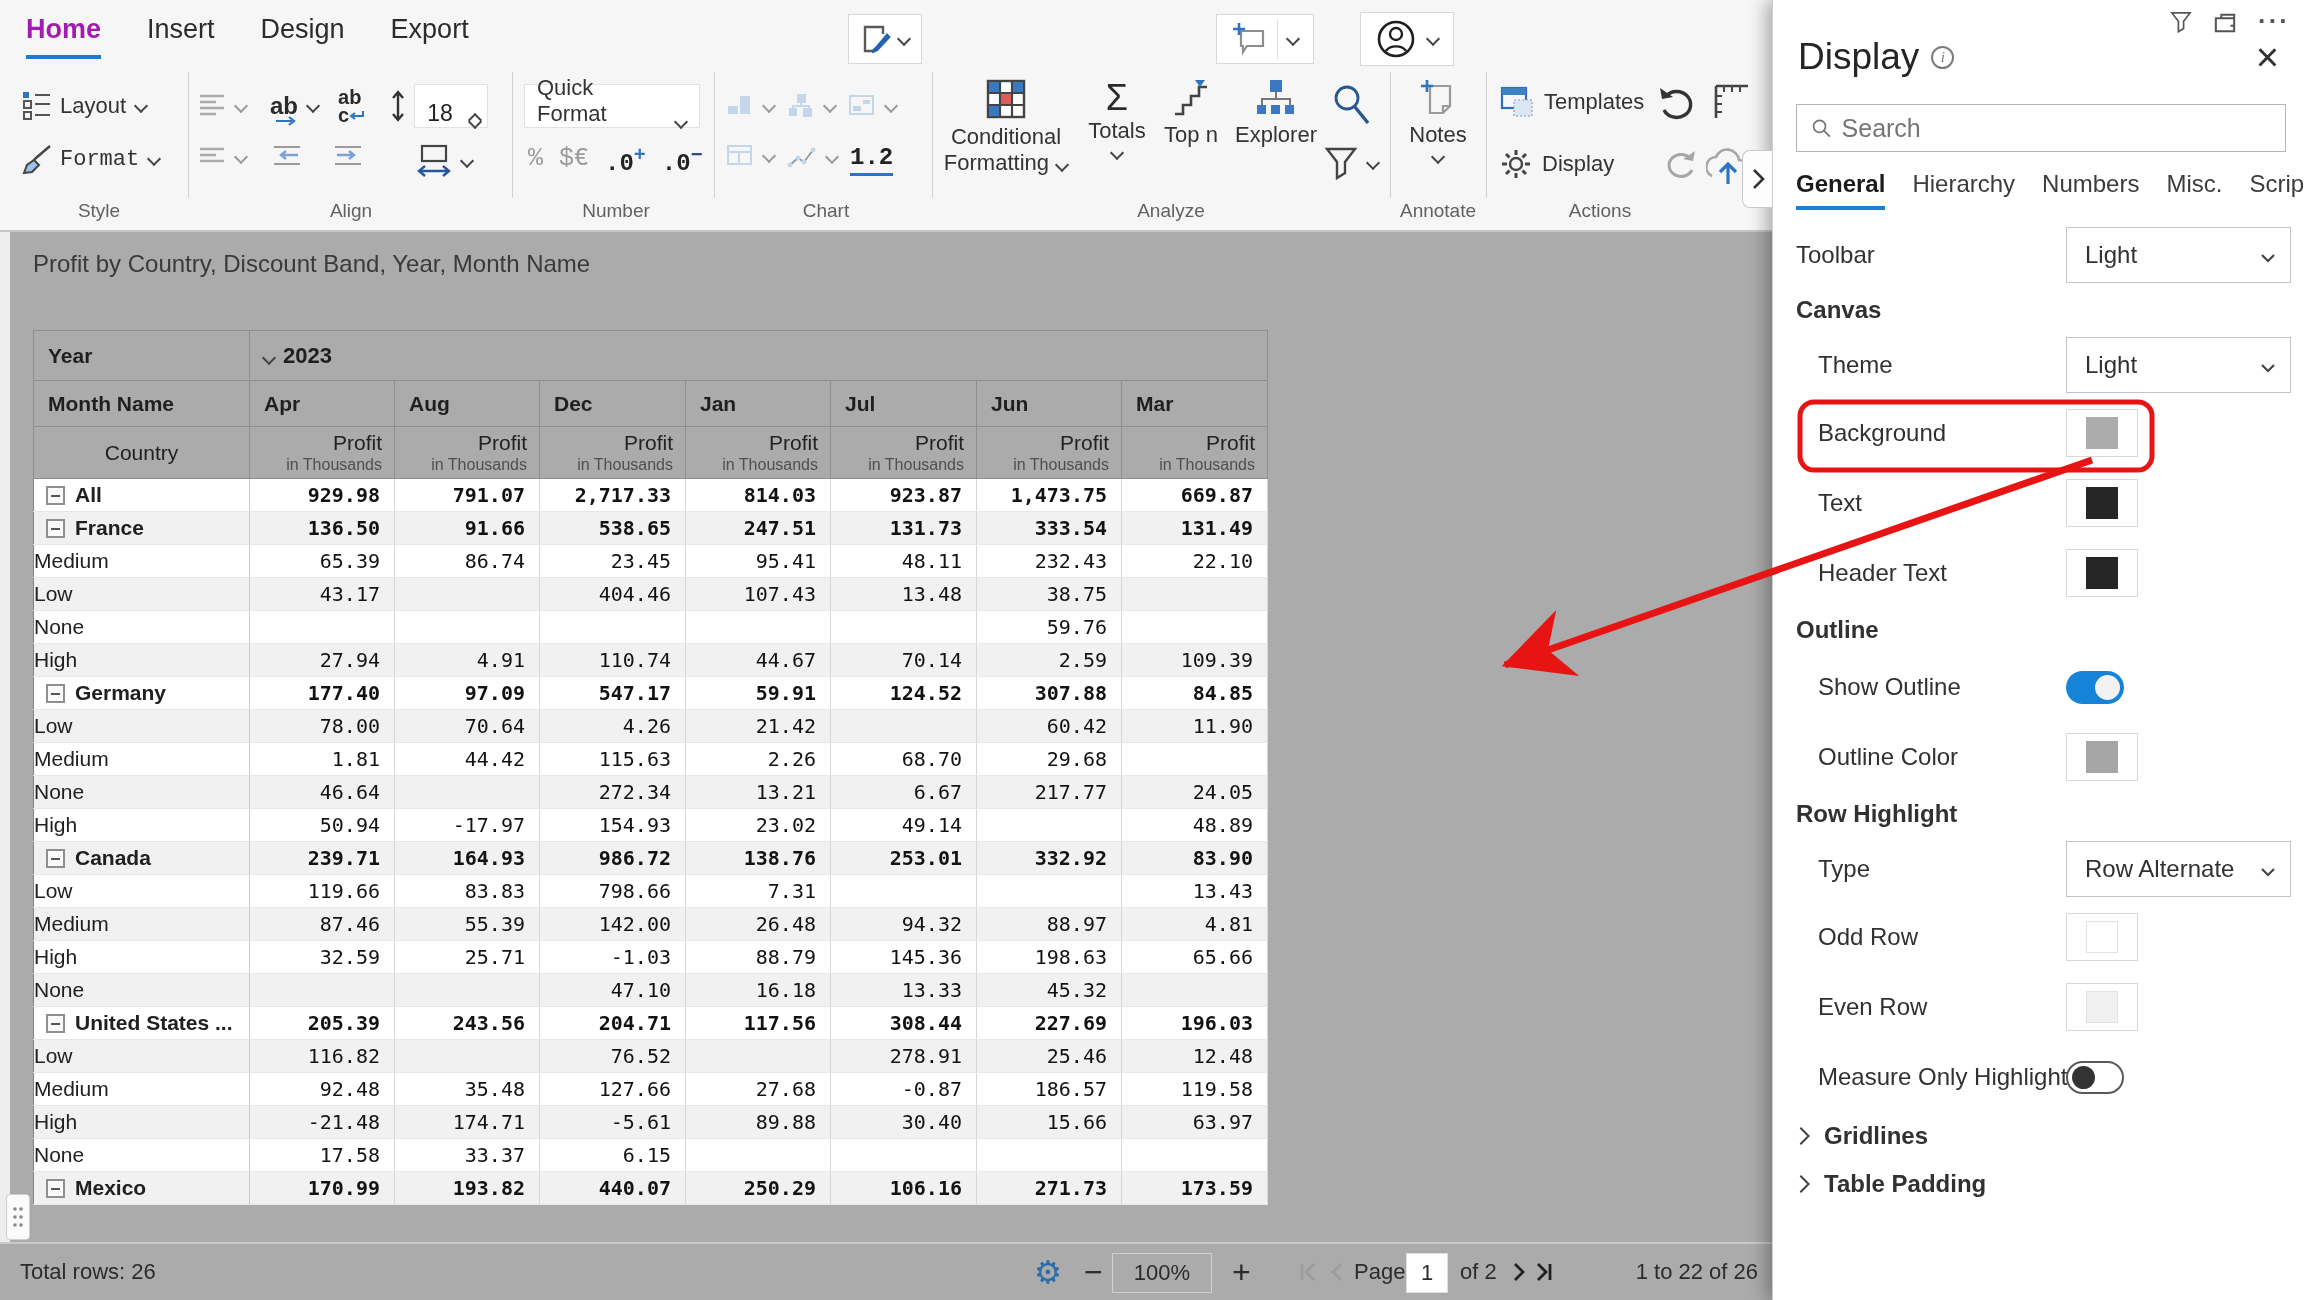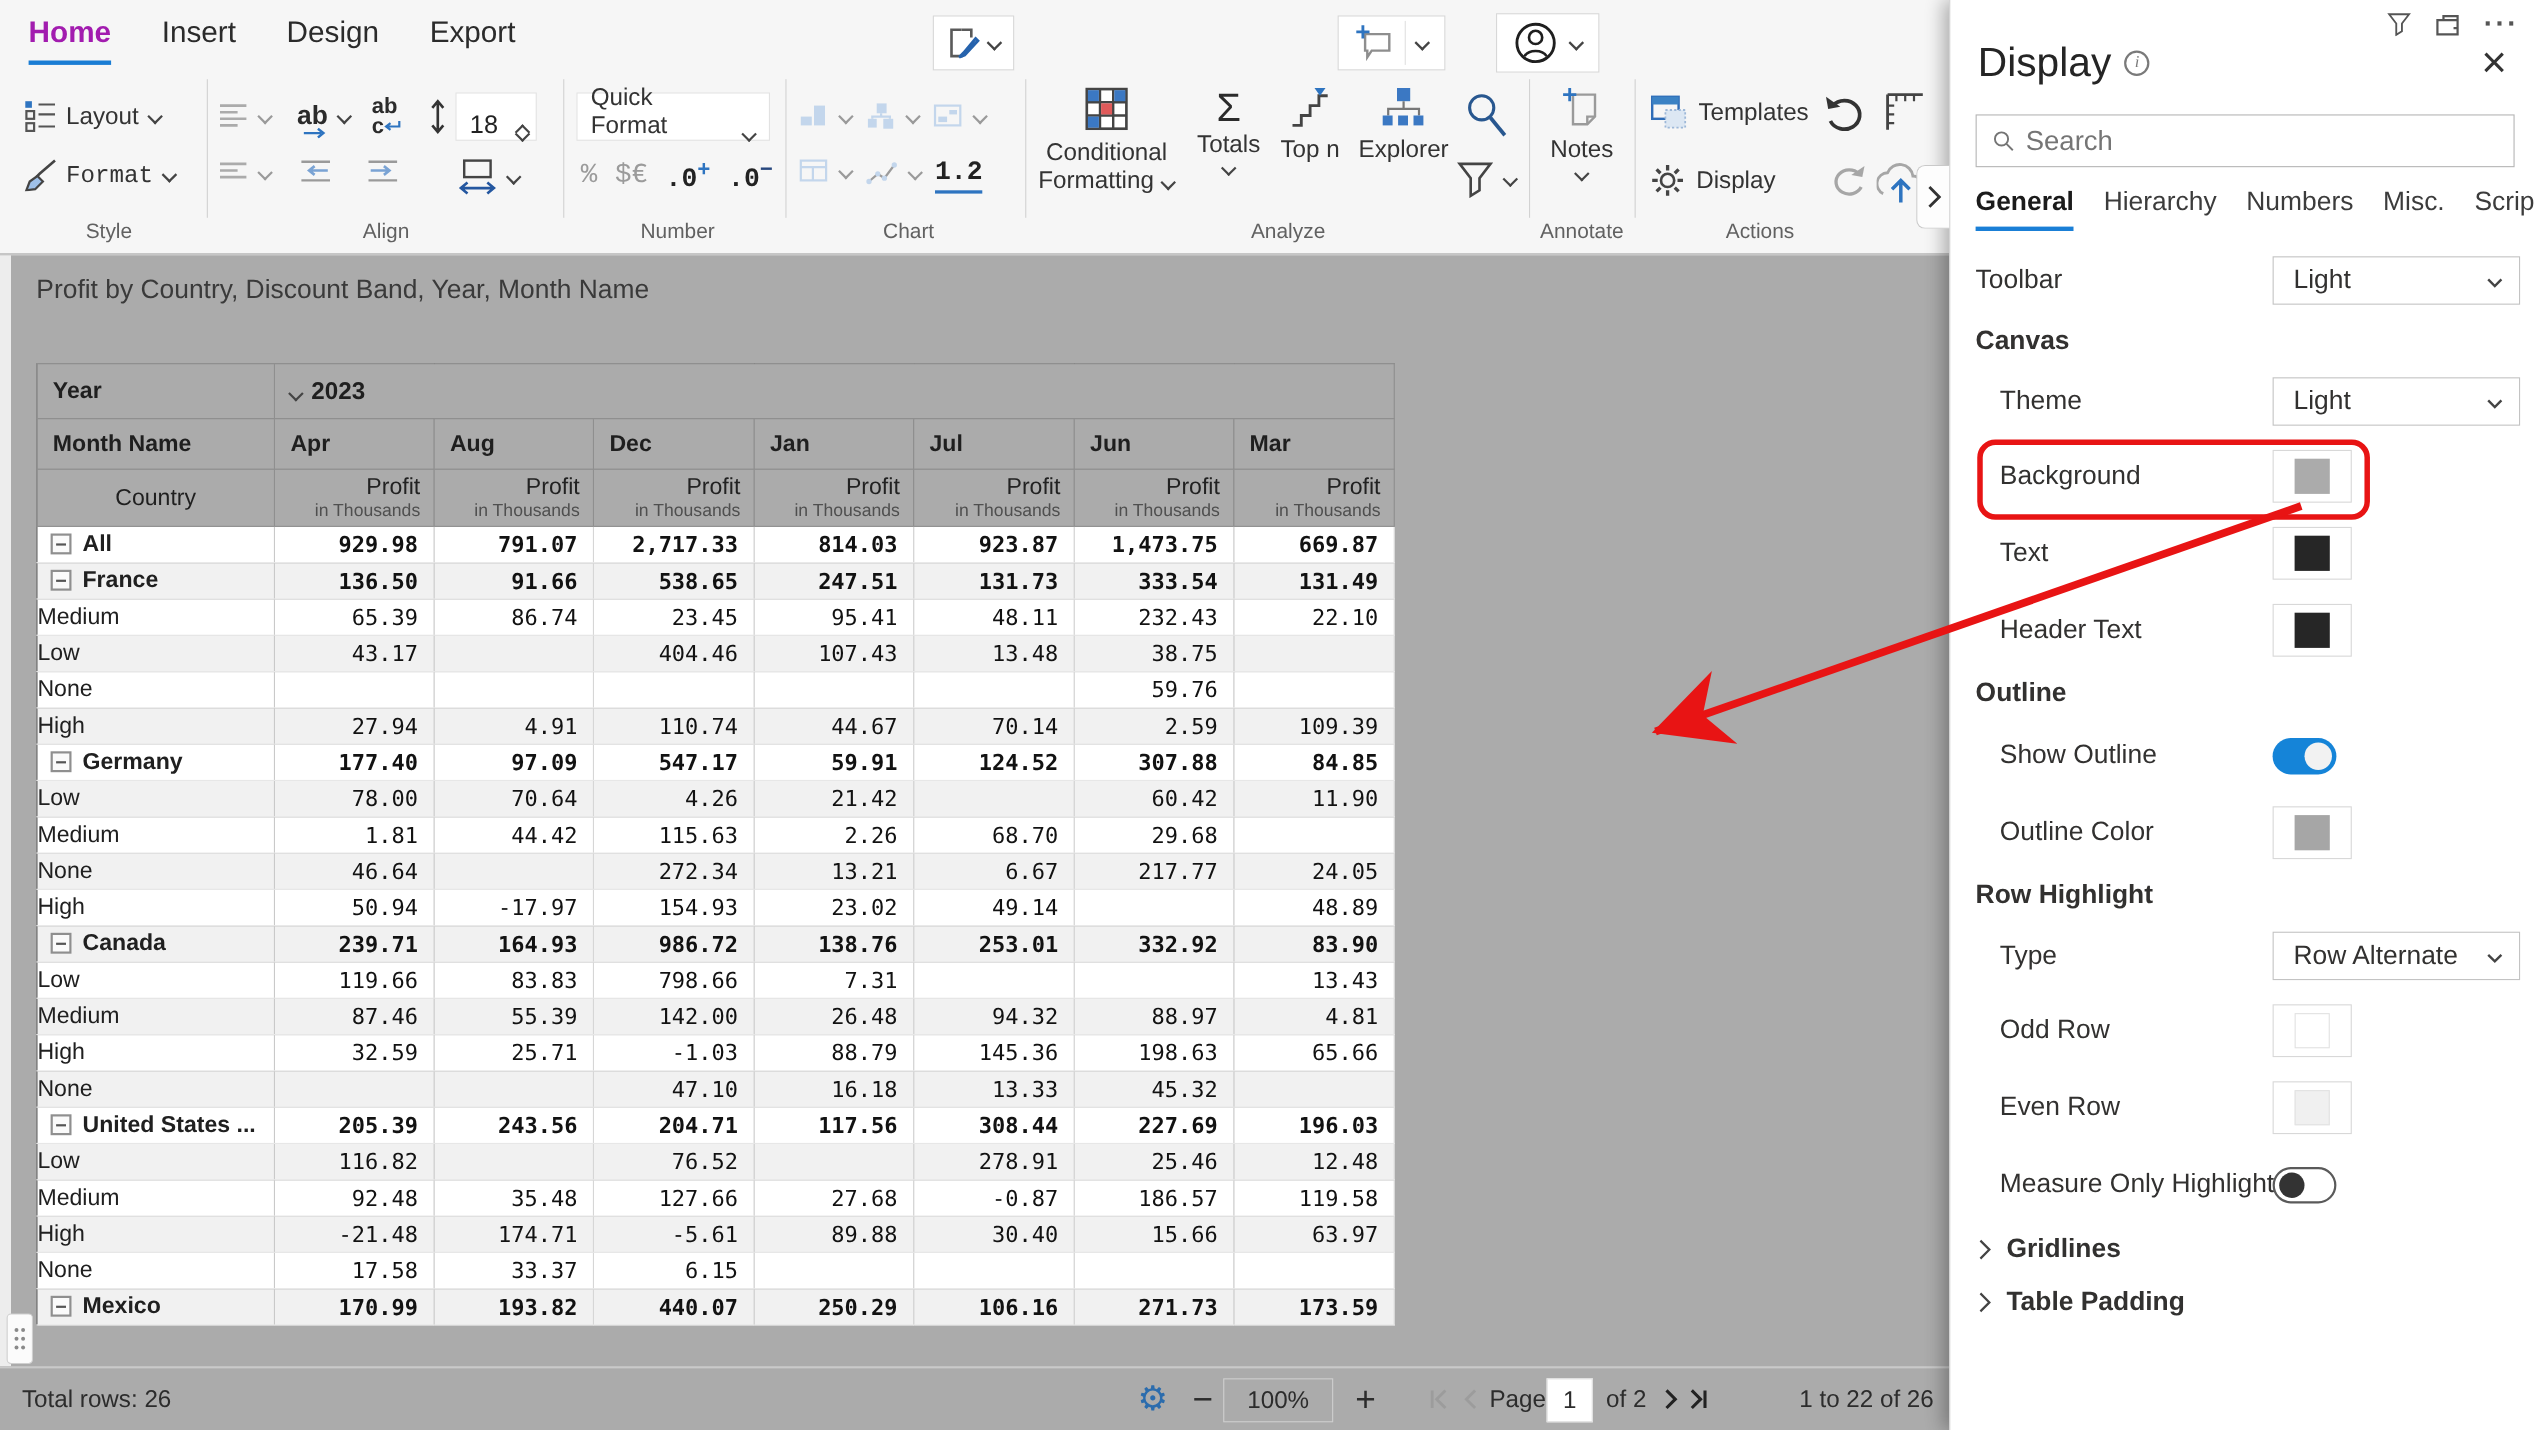--- a/index.html
+++ b/index.html
@@ -88,21 +88,21 @@
                      font-family:"Liberation Sans",sans-serif; background:transparent; }
   #searchbox input::placeholder { color:#757575; }
   #ptabs { position:absolute; left:23px; top:170px; display:flex; gap:27px; }
   .ptab { font-size:24px; color:#3c3c3c; padding-bottom:8px; cursor:pointer; }
   .ptab.active { font-weight:700; color:#1b1b1b; border-bottom:4px solid #1a7fd6; }
   #settings-host { position:absolute; left:23px; top:222px; width:490px; }
   .srow { position:relative; display:flex; align-items:center; }
   .srow .slabel { font-size:24px; color:#323130; }
   .srow .ctrl { position:absolute; left:270px; }
   .ssection { font-size:24px; font-weight:700; color:#323130; display:flex; align-items:center; }
-  .dd { width:225px; height:44px; border:1px solid #c3c3c3; background:#fff; display:flex;
+  .dd { width:225px; height:56px; border:1px solid #c3c3c3; background:#fff; display:flex;
         align-items:center; padding:0 14px 0 18px; font-size:24px; color:#323130; cursor:pointer; }
   .dd .dchev { margin-left:auto; }
   .swatch { width:72px; height:48px; border:1px solid #d8d8d8; background:#fff; display:flex;
             align-items:center; justify-content:center; cursor:pointer; }
   .swatch .chip { width:32px; height:32px; }
   .toggle { width:58px; height:33px; border-radius:17px; position:relative; cursor:pointer; }
   .toggle.on { background:#1584d8; }
   .toggle.on .knob { position:absolute; right:4px; top:4px; width:25px; height:25px;
                      border-radius:50%; background:#f2f2f2; }
   .toggle.off { background:#fff; border:2px solid #5a5a5a; }

